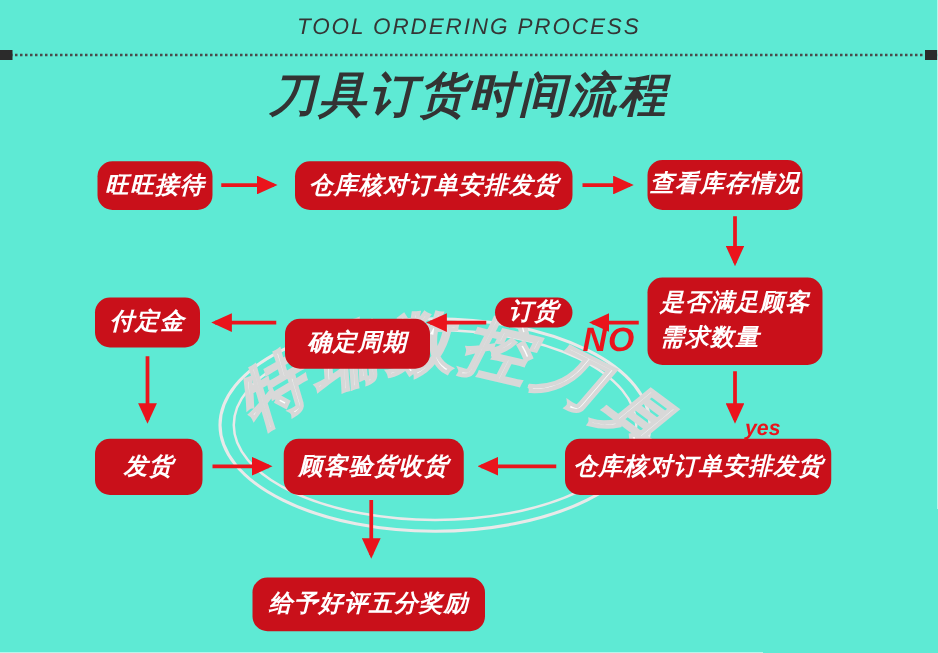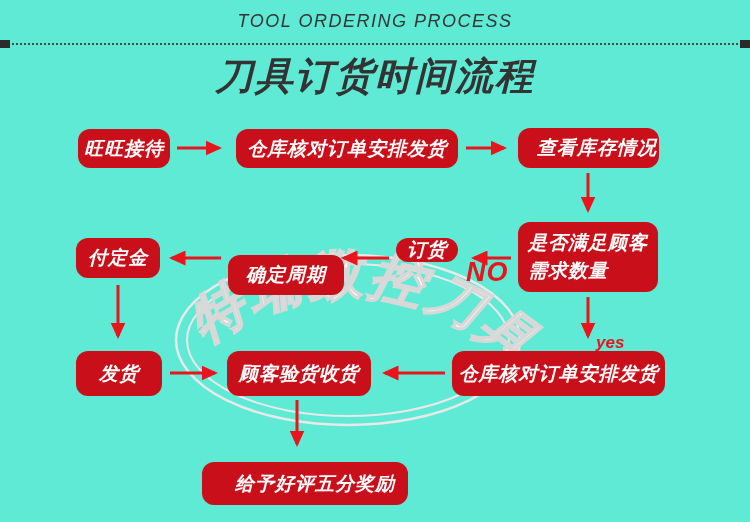--- a/index.html
+++ b/index.html
@@ -57,33 +57,33 @@
       <path id="wmarc" d="M 196 350 Q 348 236 500 350" fill="none"></path>
     </defs>
     <text font-size="54" font-weight="bold" fill="#ffffff" stroke="#d8d8d8" stroke-width="1.6" letter-spacing="4" font-family="Liberation Sans, DejaVu Sans, sans-serif">
       <textPath href="#wmarc" startOffset="3%">特瑞数控刀具</textPath>
     </text>
   </svg>
 
   <div class="flow">
     <div class="node" style="left:78px;top:129px;width:92px;height:39px;">旺旺接待</div>
     <div class="node" style="left:236px;top:129px;width:222px;height:39px;">仓库核对订单安排发货</div>
-    <div class="node" style="left:518px;top:128px;width:124px;height:40px;padding-left:17px;">查看库存情况</div>
+    <div class="node" style="left:518px;top:128px;width:124px;height:40px;">查看库存情况</div>
 
     <div class="node" style="left:518px;top:222px;width:140px;height:70px;">是否满足顾客
 需求数量</div>
     <div class="node" style="left:396px;top:238px;width:62px;height:24px;">订货</div>
     <div class="node" style="left:228px;top:228px;width:116px;height:40px;margin-top:27px;">确定周期</div>
     <div class="node" style="left:76px;top:351px;width:86px;height:45px;">发货</div>
 
     <div class="node" style="left:76px;top:238px;width:84px;height:40px;">付定金</div>
     <div class="node" style="left:452px;top:351px;width:213px;height:45px;">仓库核对订单安排发货</div>
     <div class="node" style="left:227px;top:351px;width:144px;height:45px;">顾客验货收货</div>
 
-    <div class="node" style="left:202px;top:462px;width:186px;height:43px;padding-left:20px;">给予好评五分奖励</div>
+    <div class="node" style="left:202px;top:462px;width:186px;height:43px;">给予好评五分奖励</div>
   </div>
 
   <svg class="arrow-layer" width="750" height="522" viewBox="0 0 750 522">
     <defs>
       <marker id="ah" markerWidth="5.5" markerHeight="5" refX="4.5" refY="2.5" orient="auto">
         <path d="M0,0 L5.5,2.5 L0,5 Z" style="fill:var(--arrow-red,#ea141c)"></path>
       </marker>
     </defs>
 
     <line x1="177" y1="148" x2="219" y2="148" marker-end="url(#ah)"></line>

